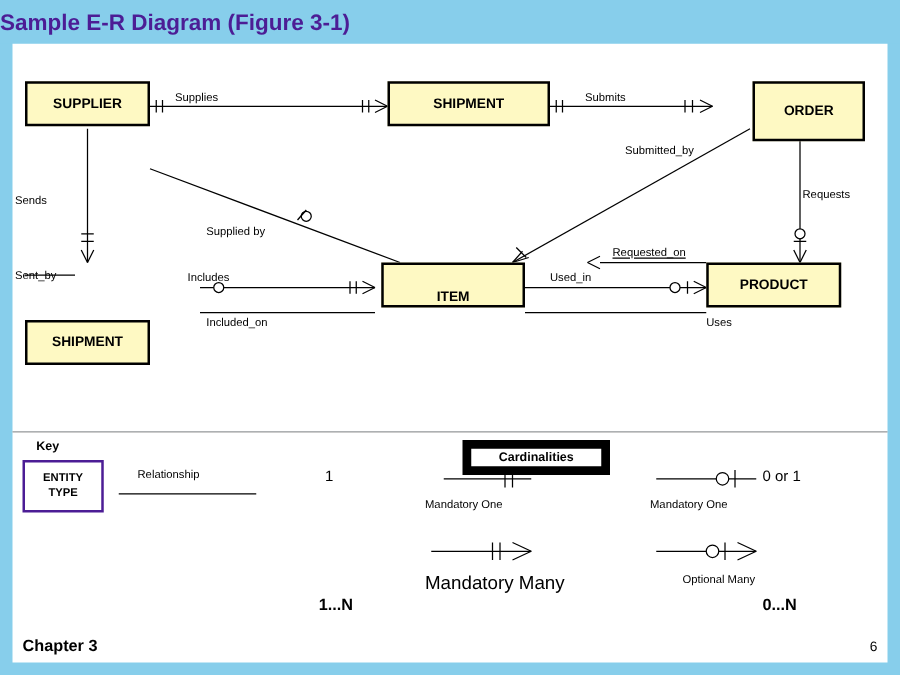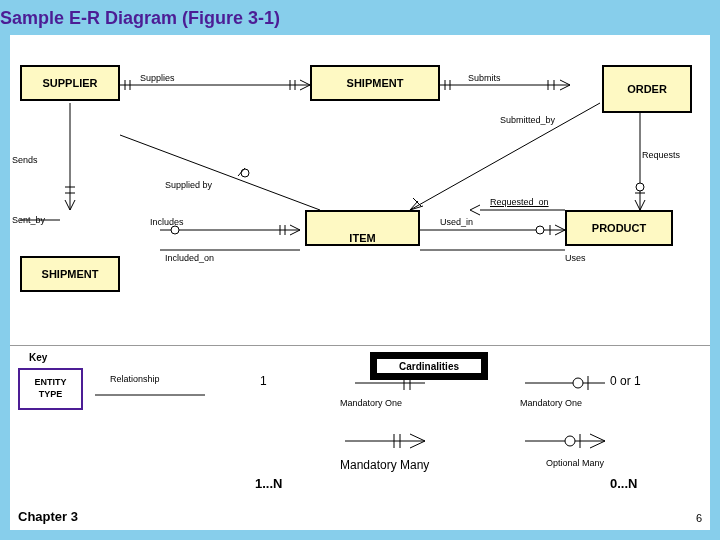--- a/index.html
+++ b/index.html
@@ -215,21 +215,21 @@
   </svg>
   <span style="position:absolute;left:510px;top:52px;font-size:9px;">Mandatory One</span>
 
   <svg style="position:absolute;left:330px;top:80px;width:90px;height:30px;">
     <line x1="5" y1="15" x2="85" y2="15" stroke="#000" stroke-width="1"></line>
     <line x1="70" y1="8" x2="85" y2="15" stroke="#000" stroke-width="1"></line>
     <line x1="70" y1="22" x2="85" y2="15" stroke="#000" stroke-width="1"></line>
     <line x1="60" y1="8" x2="60" y2="22" stroke="#000" stroke-width="1"></line>
     <line x1="54" y1="8" x2="54" y2="22" stroke="#000" stroke-width="1"></line>
   </svg>
-  <span style="position:absolute;left:330px;top:112px;font-size:12px;">Mandatory Many</span>
+  <span style="position:absolute;left:330px;top:112px;font-size:15px;">Mandatory Many</span>
 
   <svg style="position:absolute;left:510px;top:80px;width:90px;height:30px;">
     <line x1="5" y1="15" x2="85" y2="15" stroke="#000" stroke-width="1"></line>
     <line x1="70" y1="8" x2="85" y2="15" stroke="#000" stroke-width="1"></line>
     <line x1="70" y1="22" x2="85" y2="15" stroke="#000" stroke-width="1"></line>
     <line x1="60" y1="8" x2="60" y2="22" stroke="#000" stroke-width="1"></line>
     <circle cx="50" cy="15" r="5" fill="white" stroke="#000" stroke-width="1"></circle>
   </svg>
   <span style="position:absolute;left:536px;top:112px;font-size:9px;">Optional Many</span>
 

